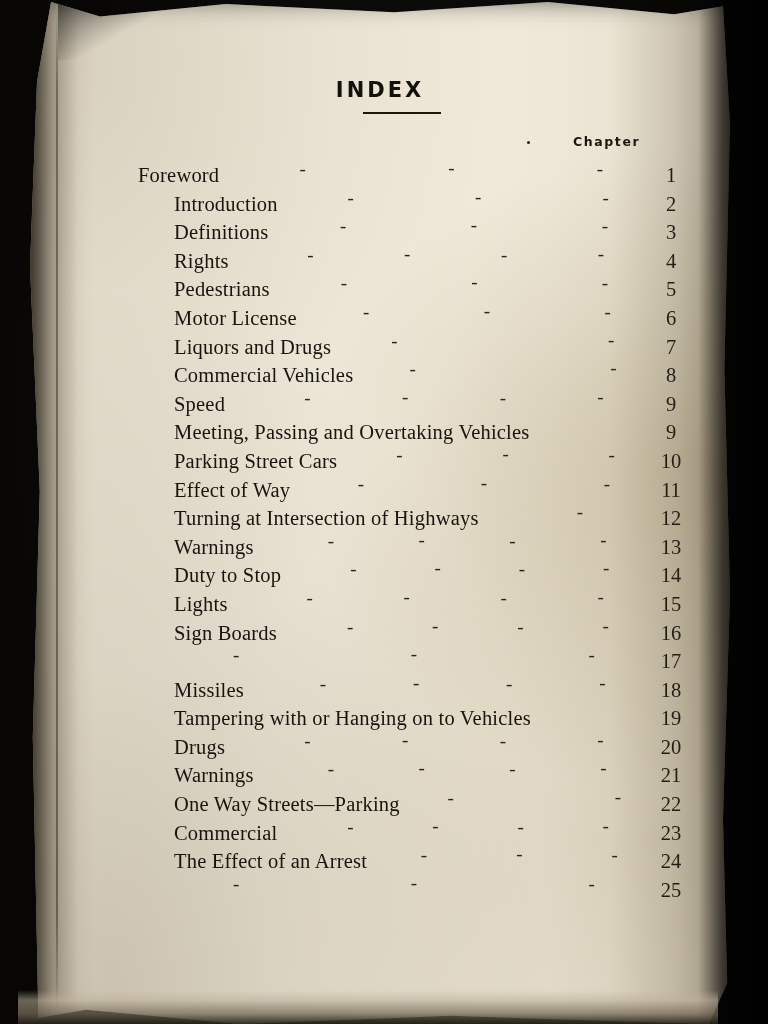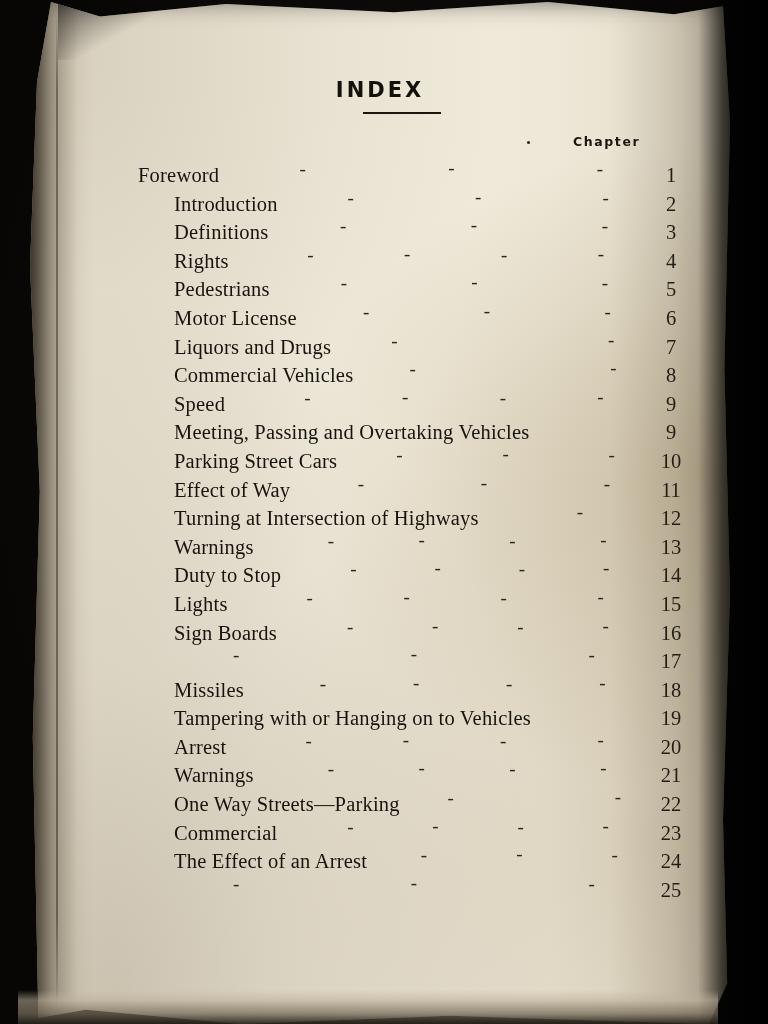--- a/index.html
+++ b/index.html
@@ -407,21 +407,21 @@
               <span style="left: 90%; bottom: 5px;">-</span>
             </div>
             <div class="num">18</div>
           </div>
           <div class="row indent">
             <div class="label">Tampering with or Hanging on to Vehicles</div>
             <div class="leaders"></div>
             <div class="num">19</div>
           </div>
           <div class="row indent">
-            <div class="label">Arrest</div>
+            <div class="label">Drugs</div>
             <div class="leaders">
               <span style="left: 18%; bottom: 4px;">-</span>
               <span style="left: 42%; bottom: 5px;">-</span>
               <span style="left: 66%; bottom: 4px;">-</span>
               <span style="left: 90%; bottom: 5px;">-</span>
             </div>
             <div class="num">20</div>
           </div>
           <div class="row indent">
             <div class="label">Warnings</div>

